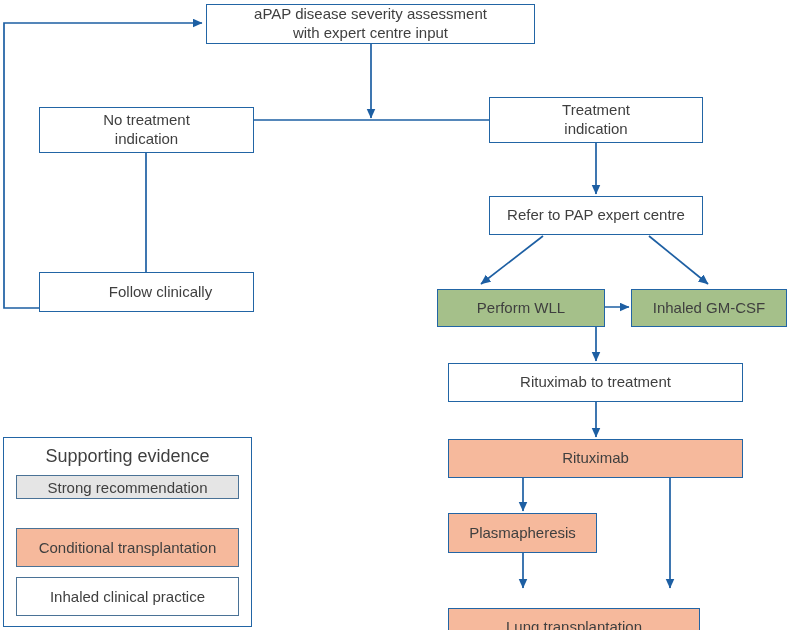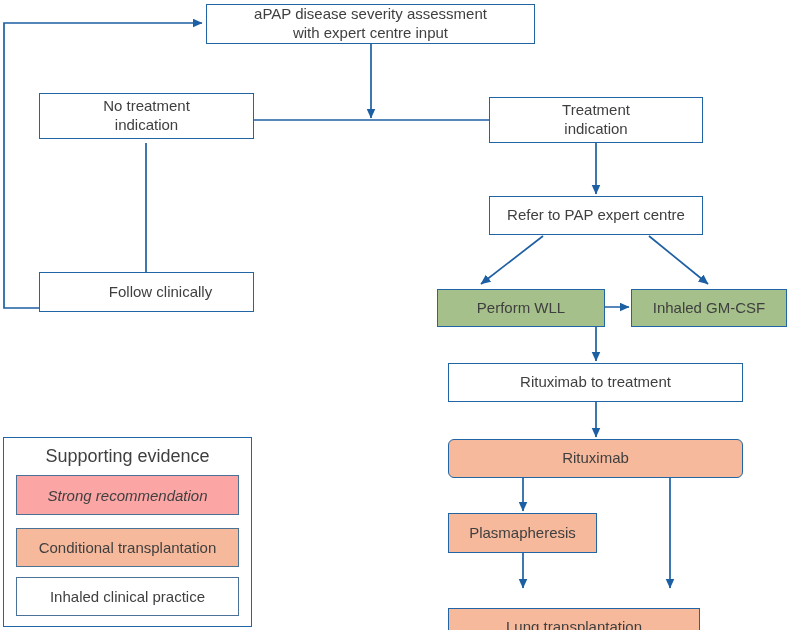--- a/index.html
+++ b/index.html
@@ -31,21 +31,21 @@
   .legend-title{
     position:absolute;left:0;top:8px;width:100%;
     text-align:center;font-size:18px;
   }
   .legend-swatch{
     position:absolute;left:12px;width:223px;
     box-sizing:border-box;border:1.4px solid #4a7296;
     display:flex;align-items:center;justify-content:center;
     text-align:center;font-size:15px;
   }
-  .legend-swatch.strong{top:37px;height:40px;background:#fca5a5;font-style:italic;}
+  .legend-swatch.strong{top:37px;height:24px;background:#e5e5e5;}
   .legend-swatch.conditional{top:90px;height:39px;background:#f6b99c;}
   .legend-swatch.practice{top:139px;height:39px;background:#ffffff;}
 </style>
 </head>
 <body>
 
 <div class="canvas">
 
   <svg class="connectors" viewBox="0 0 798 630" fill="none">
     <defs>
@@ -66,37 +66,37 @@
       <path d="M 596 402 V 437" marker-end="url(#ah)"></path>
       <path d="M 523 478 V 511" marker-end="url(#ah)"></path>
       <path d="M 670 478 V 588" marker-end="url(#ah)"></path>
       <path d="M 523 553 V 588" marker-end="url(#ah)"></path>
     </g>
   </svg>
 
   <div class="node" style="left:206px;top:4px;width:329px;height:40px;">aPAP disease severity assessment
 with expert centre input</div>
 
-  <div class="node" style="left:39px;top:93px;width:215px;height:46px;">No treatment
+  <div class="node" style="left:39px;top:107px;width:215px;height:46px;">No treatment
 indication</div>
 
   <div class="node" style="left:489px;top:97px;width:214px;height:46px;">Treatment
 indication</div>
 
   <div class="node" style="left:489px;top:196px;width:214px;height:39px;">Refer to PAP expert centre</div>
 
   <div class="node strong" style="left:393px;top:289px;width:168px;height:38px;margin-left:44px;">Perform WLL</div>
 
   <div class="node strong" style="left:631px;top:289px;width:156px;height:38px;">Inhaled GM-CSF</div>
 
   <div class="node" style="left:39px;top:272px;width:215px;height:40px;padding-left:28px;">Follow clinically</div>
 
   <div class="node" style="left:448px;top:363px;width:295px;height:39px;">Rituximab to treatment</div>
 
-  <div class="node conditional" style="left:448px;top:439px;width:295px;height:39px;border-radius:6px;">Rituximab</div>
+  <div class="node conditional" style="left:448px;top:439px;width:295px;height:39px;">Rituximab</div>
 
   <div class="node conditional" style="left:448px;top:513px;width:149px;height:40px;">Plasmapheresis</div>
 
   <div class="node conditional" style="left:448px;top:608px;width:252px;height:39px;">Lung transplantation</div>
 
   <div class="legend">
     <div class="legend-title">Supporting evidence</div>
     <div class="legend-swatch strong">Strong recommendation</div>
     <div class="legend-swatch conditional">Conditional transplantation</div>
     <div class="legend-swatch practice">Inhaled clinical practice</div>

